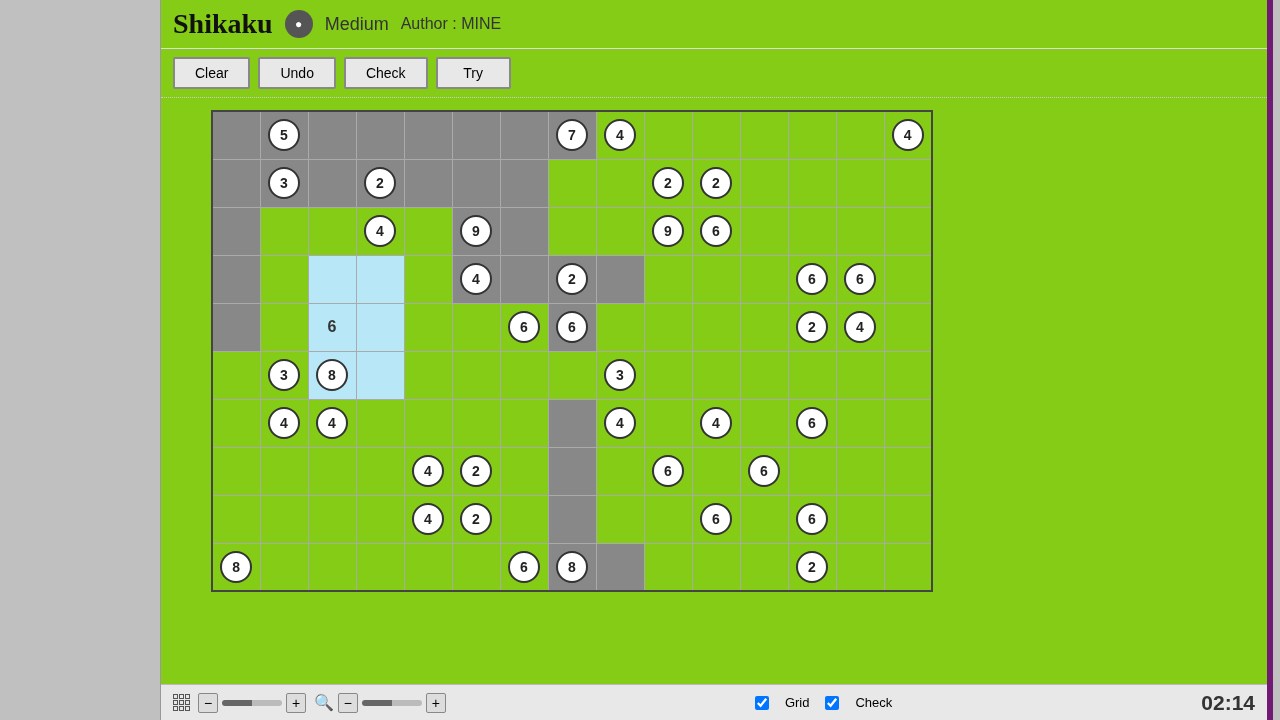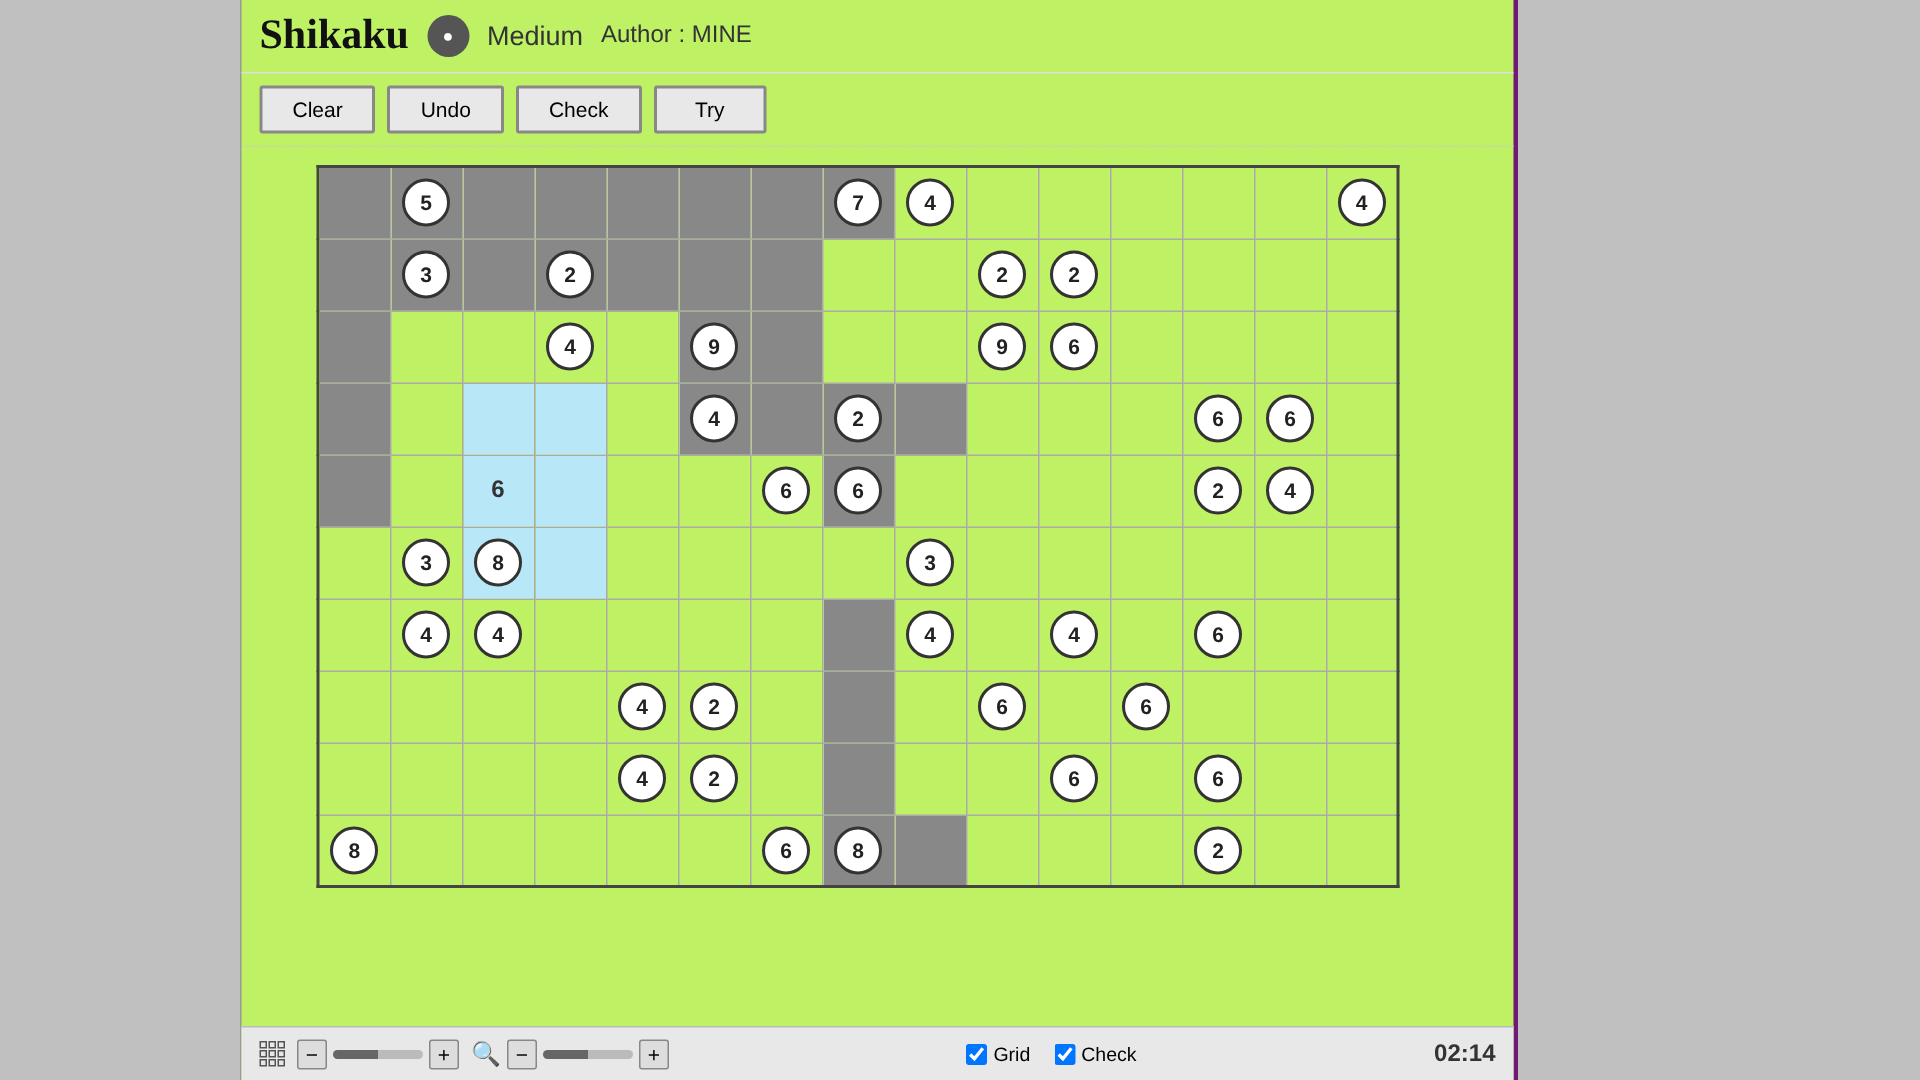--- a/index.html
+++ b/index.html
@@ -10,25 +10,25 @@
       font-family: Arial, sans-serif;
       overflow: hidden;
       position: relative;
     }
 
     
     .main-area {
       position: absolute;
       left: 160px;
       top: 0;
-      width: 852px;
+      width: 1113px;
       height: 720px;
-      background: #bef264;
+      background: #84cc16;
       border-left: 1px solid #999;
-      border-right: 3px solid #701a75;
+      border-right: 6px solid #701a75;
     }
 
     
     .header {
       display: flex;
       align-items: center;
       padding: 8px 12px;
       border-bottom: 1px solid #ddd;
       gap: 12px;
     }
@@ -191,31 +191,31 @@
 
     .bottom-center {
       display: flex;
       align-items: center;
       gap: 16px;
     }
 
     .checkbox-item {
       display: flex;
       align-items: center;
-      gap: 4px;
+      gap: 16px;
       font-size: 13px;
     }
 
     .checkbox-item input {
       width: 14px;
       height: 14px;
     }
 
     .timer {
-      font-size: 16px;
+      font-size: 21px;
       font-weight: bold;
       color: #333;
     }
 
     .shikaku-grid td.filled { background: #888; }
     .shikaku-grid td.light-blue { background: #b8e8f8; }
   </style>
 </head>
 <body>
 

